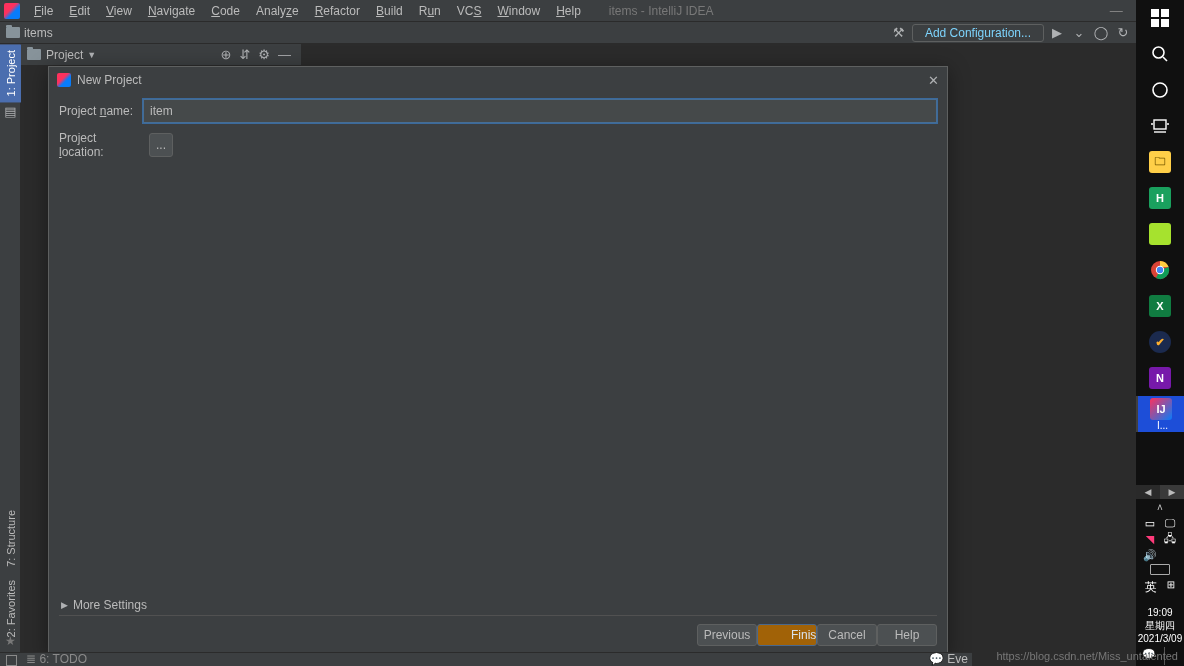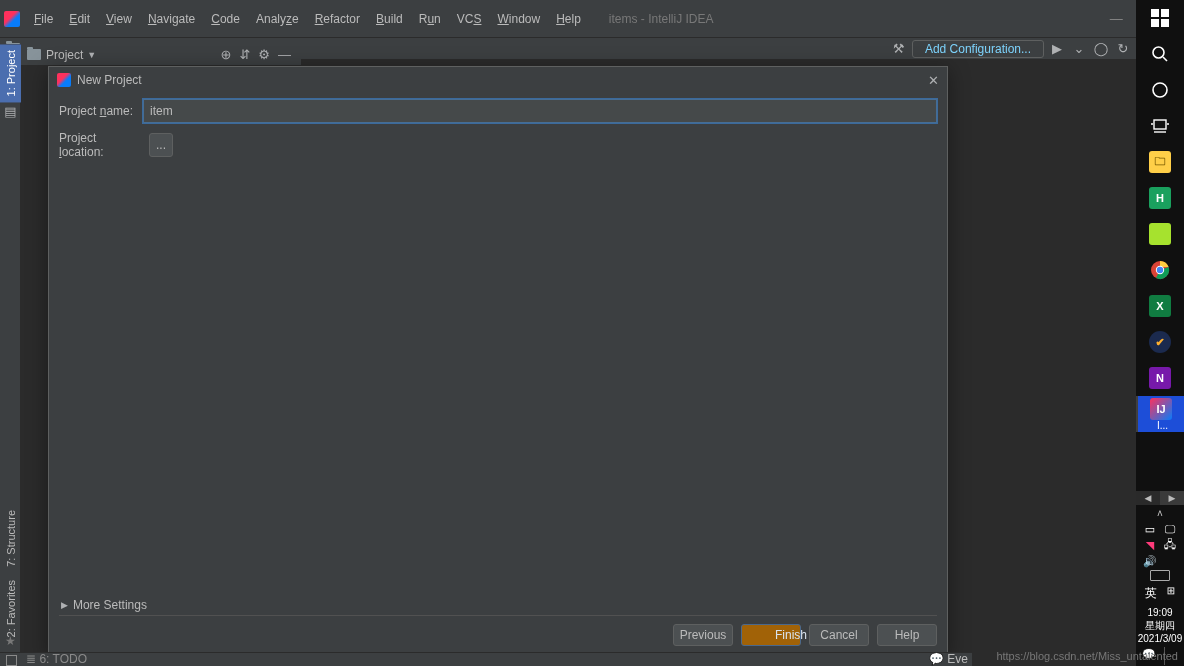--- a/index.html
+++ b/index.html
@@ -1,19 +1,19 @@
 <!DOCTYPE html>
 <html><head>
 <meta charset="utf-8">
 <style>
 * { margin: 0; padding: 0; box-sizing: border-box; font-family: "Segoe UI", Arial, sans-serif; }
 body { background: #2b2b2b; width: 1184px; height: 666px; overflow: hidden; color: #bbbbbb; font-size: 12px; position: relative; }
 
 
-.menubar { height: 38px; background: #3c3f41; display: flex; align-items: center; padding: 0 4px; border-bottom: 1px solid #2b2b2b; }
+.menubar { height: 22px; background: #3c3f41; display: flex; align-items: center; padding: 0 4px; border-bottom: 1px solid #2b2b2b; }
 .menubar .logo { width: 16px; height: 16px; background: linear-gradient(135deg,#fe315d 0%,#fe315d 40%,#087cfa 60%,#087cfa 100%); margin-right: 6px; border-radius: 2px; }
 .menubar .menu-item { padding: 2px 8px; color: #bbbbbb; cursor: pointer; }
 .menubar .menu-item u { text-decoration: underline; }
 .menubar .title { margin-left: 20px; color: #787878; }
 .menubar .spacer { flex: 1; }
 .win-controls { display: flex; gap: 14px; color: #8a8a8a; padding-right: 6px; }
 .win-controls span { cursor: pointer; font-size: 13px; }
 
 
 .navbar { height: 22px; background: #3c3f41; display: flex; align-items: center; padding: 0 6px; border-bottom: 1px solid #2b2b2b; }
@@ -57,21 +57,21 @@
 .dialog-title .close-btn { color:#afb1b3; cursor:pointer; font-size:13px;}
 .dialog-body { flex:1; padding:6px 10px;}
 .form-row { display:flex; align-items:center; margin-bottom:8px;}
 .form-label { width:84px; color:#bbbbbb; }
 .form-input { flex:1; height:24px; background:#45494a; border:1px solid #5e6060; color:#bbbbbb; padding:0 6px; font-size:12px; outline:none;}
 .form-input.focused { border:1px solid #466d94; box-shadow: 0 0 0 1px #3b6a9c;}
 .browse-btn { width:24px; height:24px; margin-left:6px; background:#4c5052; border:1px solid #5e6060; color:#bbbbbb; display:flex; align-items:center; justify-content:center; cursor:pointer; border-radius:3px;}
 .more-settings { position:absolute; bottom:42px; left:12px; display:flex; align-items:center; color:#bbbbbb; cursor:pointer; gap:5px;}
 .more-settings .tri { font-size:9px; color:#afb1b3;}
 .dlg-sep { position:absolute; bottom:38px; left:10px; right:10px; height:1px; background:#515151;}
-.dialog-buttons { height:38px; display:flex; align-items:center; justify-content:flex-end; padding:0 10px; gap:8px;}
+.dialog-buttons { height:38px; display:flex; align-items:center; justify-content:flex-end; padding:0 10px; }
 .btn { width:60px; height:22px; border-radius:3px; border:1px solid #5e6060; background:#4c5052; color:#bbbbbb; display:flex; align-items:center; justify-content:center; cursor:pointer; font-size:12px;}
 .btn.primary { background:#a16207; border-color:#4a688c; color:#d9e2ec;padding-left:40px;}
 
 
 .statusbar { position:absolute; left:0; bottom:0; height:14px; width:972px; background:#3c3f41; border-top:1px solid #2b2b2b; display:flex; align-items:flex-end; font-size:12px; color:#8a8a8a;}
 .statusbar .sq { width:11px; height:11px; border:1px solid #8a8a8a; margin:0 6px;}
 .sb-group-left { position:absolute; left:26px; display:flex; align-items:center; gap:4px;}
 .sb-group-right { position:absolute; right:4px; display:flex; align-items:center; gap:4px;}
 .sb-ev { color:#bbbbbb; }
 
@@ -83,21 +83,21 @@
 .tb-spacer { flex:1; }
 .tb-tray { width:48px; display:flex; flex-direction:column; align-items:center; color:#fff; font-size:10px;}
 .tb-arrows { width:48px; height:14px; background:#1a1a1a; display:flex;}
 .tb-arrows div { flex:1; text-align:center; font-size:9px; line-height:14px; color:#bbb; background:#2a2a2a; cursor:pointer;}
 .tb-arrows div:first-child { background:#2a2a2a;}
 .tb-arrows .r { background:#3a3a3a;}
 .tb-chevron { height:16px; display:flex; align-items:center; justify-content:center; width:48px; font-size:10px; color:#ccc;}
 .tray-row { display:flex; gap:6px; margin:1px 0;}
 .tray-ic { width:14px; height:14px; display:flex; align-items:center; justify-content:center; font-size:11px;}
 .kbd-box { width:20px; height:11px; border:1px solid #aaa; border-radius:1px;}
-.tb-clock { text-align:center; line-height:1.3; margin-top:3px;}
+.tb-clock { text-align:center; line-height:1.3; margin-top:9px;}
 
 
 .watermark { position:absolute; right:6px; bottom:4px; color:#777; font-size:11px;}
 </style>
 </head>
 <body>
 
 <div class="menubar">
   <div class="logo"></div>
   <div class="menu-item"><u>F</u><span></span>ile</div>

